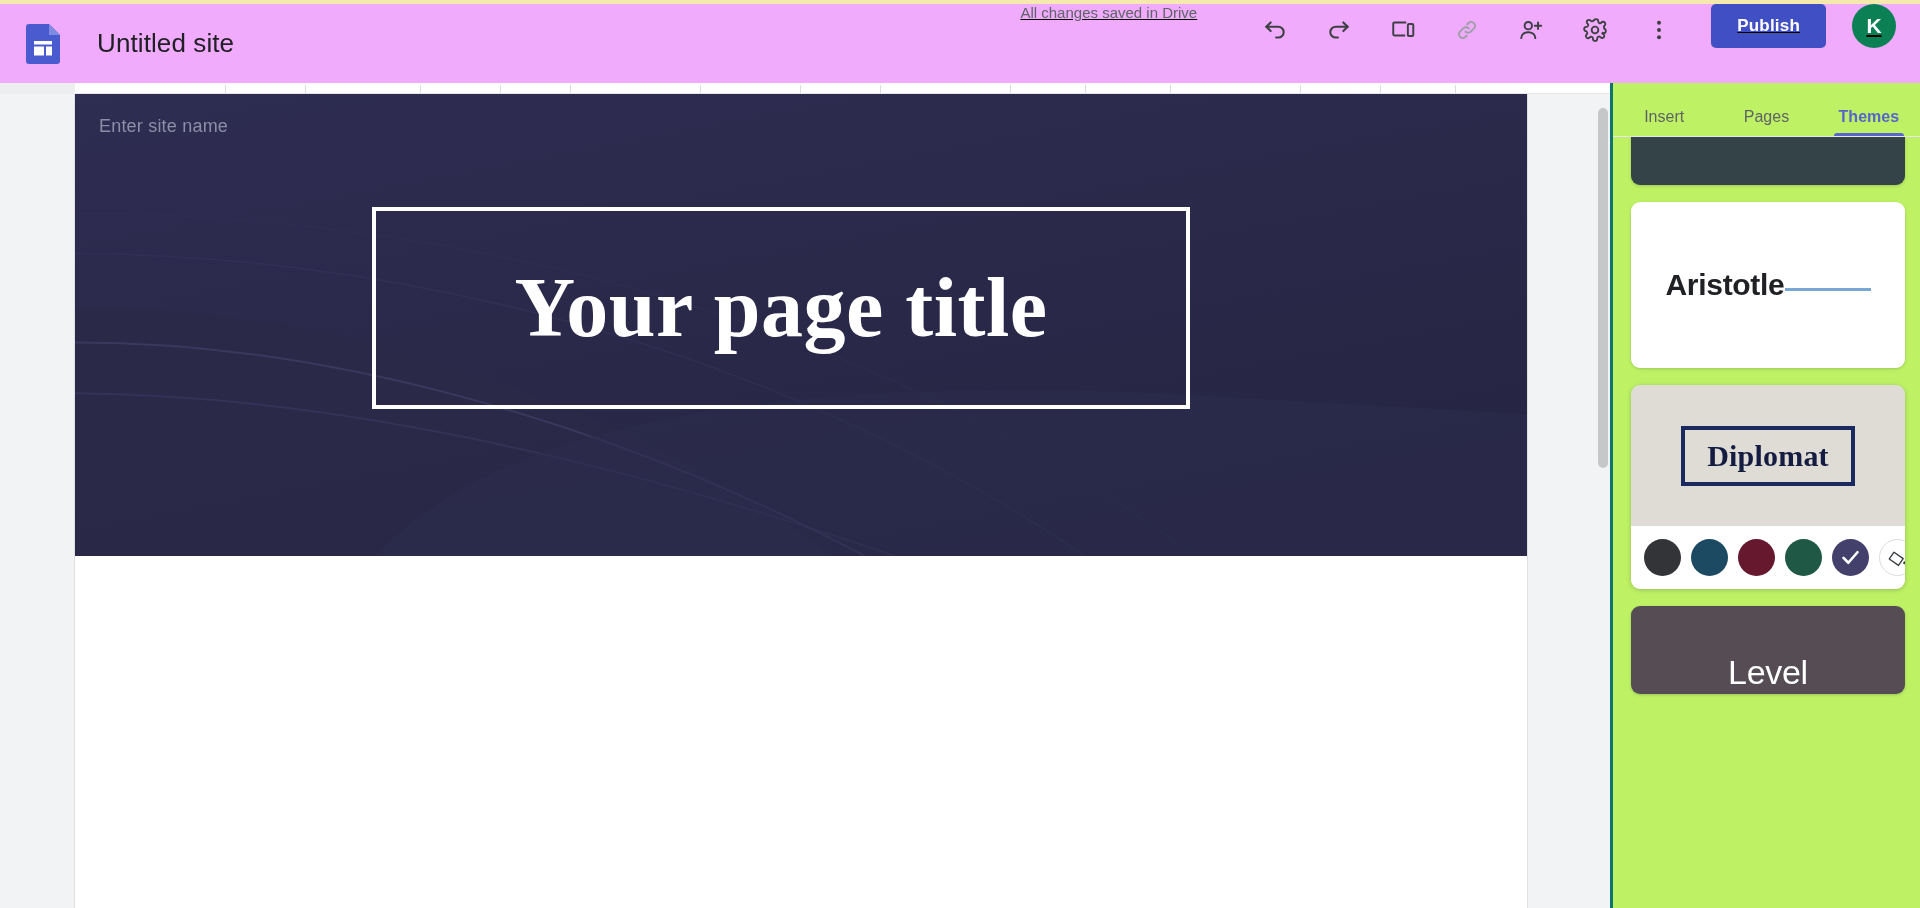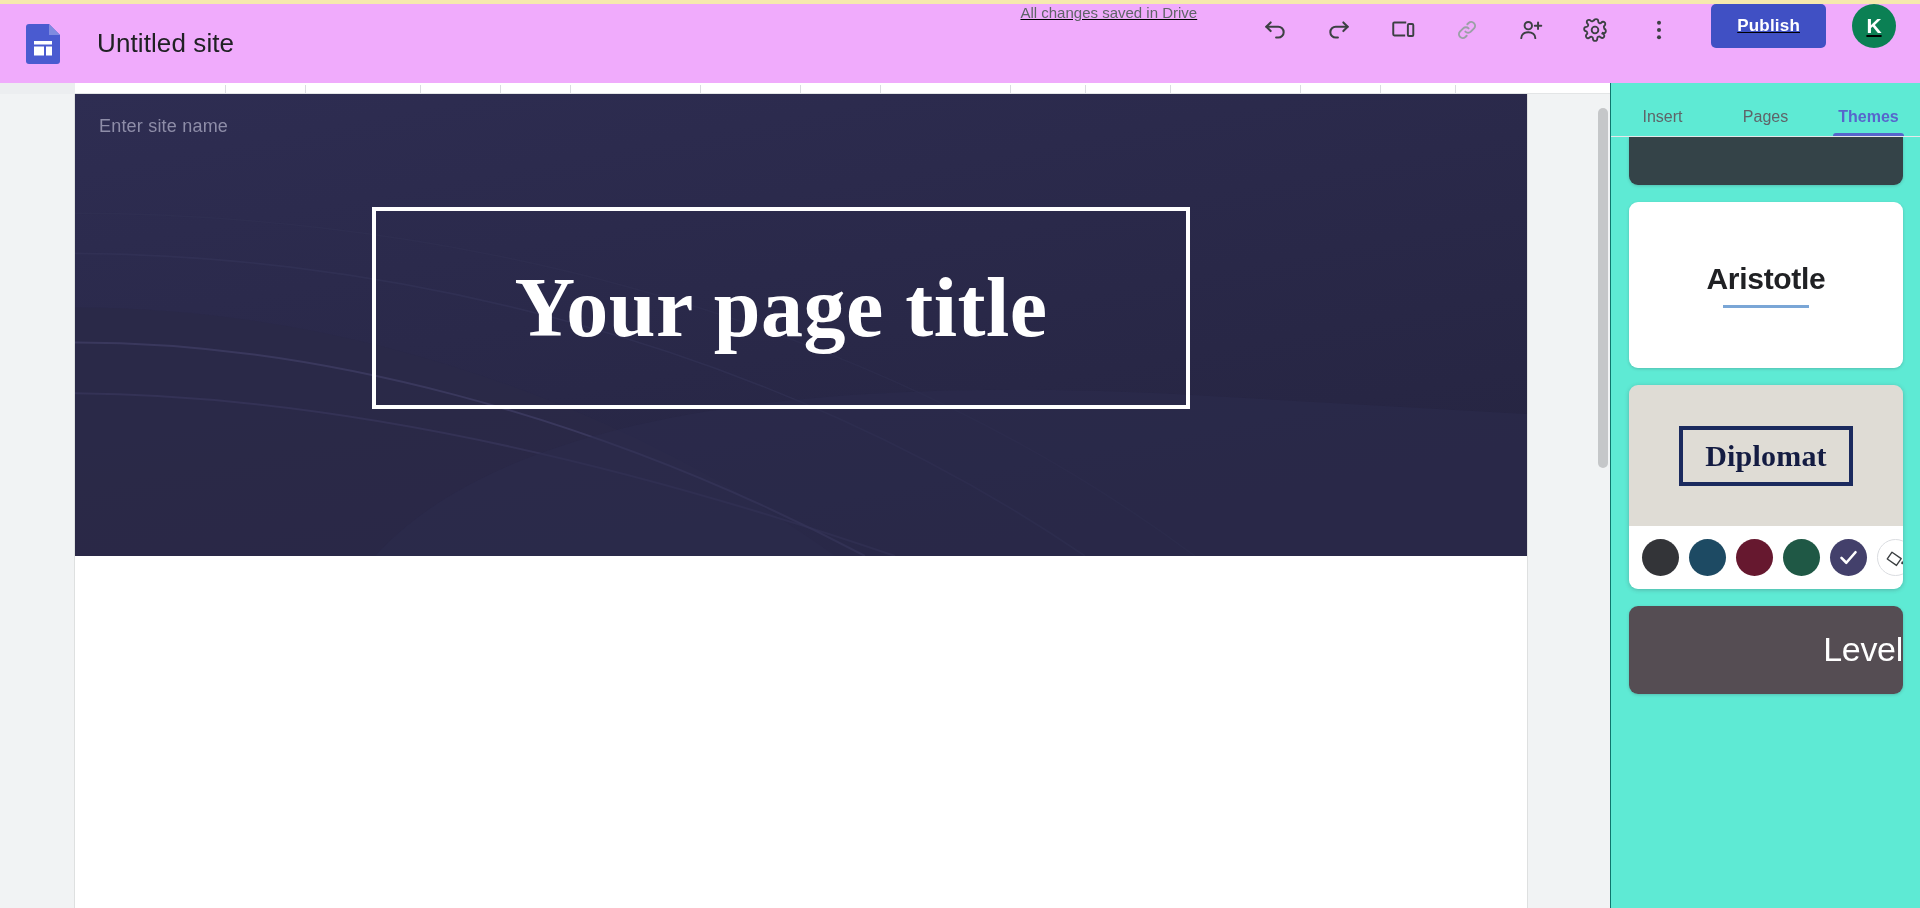--- a/index.html
+++ b/index.html
@@ -172,22 +172,22 @@
     width: 10px; height: 360px;
     background: #c5c7c9;
     border-radius: 6px;
   }
 
   
   #sidebar {
     position: absolute;
     top: 0; right: 0;
     width: 310px; height: 825px;
-    background: #5eead4;
-    border-left: 1px solid #0f766e;
+    background: #bef264;
+    border-left: 3px solid #0f766e;
   }
   #sidebar-tabs {
     height: 54px;
     display: flex;
     align-items: stretch;
     border-bottom: 1px solid #e6e8ea;
   }
   .sidebar-tab {
     flex: 1;
     display: flex; align-items: center; justify-content: center;
@@ -219,21 +219,20 @@
     width: 274px;
     border-radius: 9px;
     margin-bottom: 17px;
     overflow: hidden;
     cursor: pointer;
     box-shadow: 0 1px 3px rgba(60,64,67,.25);
   }
   .theme-preview {
     height: 150px;
     display: flex; align-items: center; justify-content: center;
-    flex-direction: column;
   }
 
   
   #theme-card-partial {
     height: 48px;
     background: #344348;
     border-radius: 0 0 9px 9px;
     margin-bottom: 17px;
     width: 274px;
     box-shadow: 0 1px 3px rgba(60,64,67,.25);

